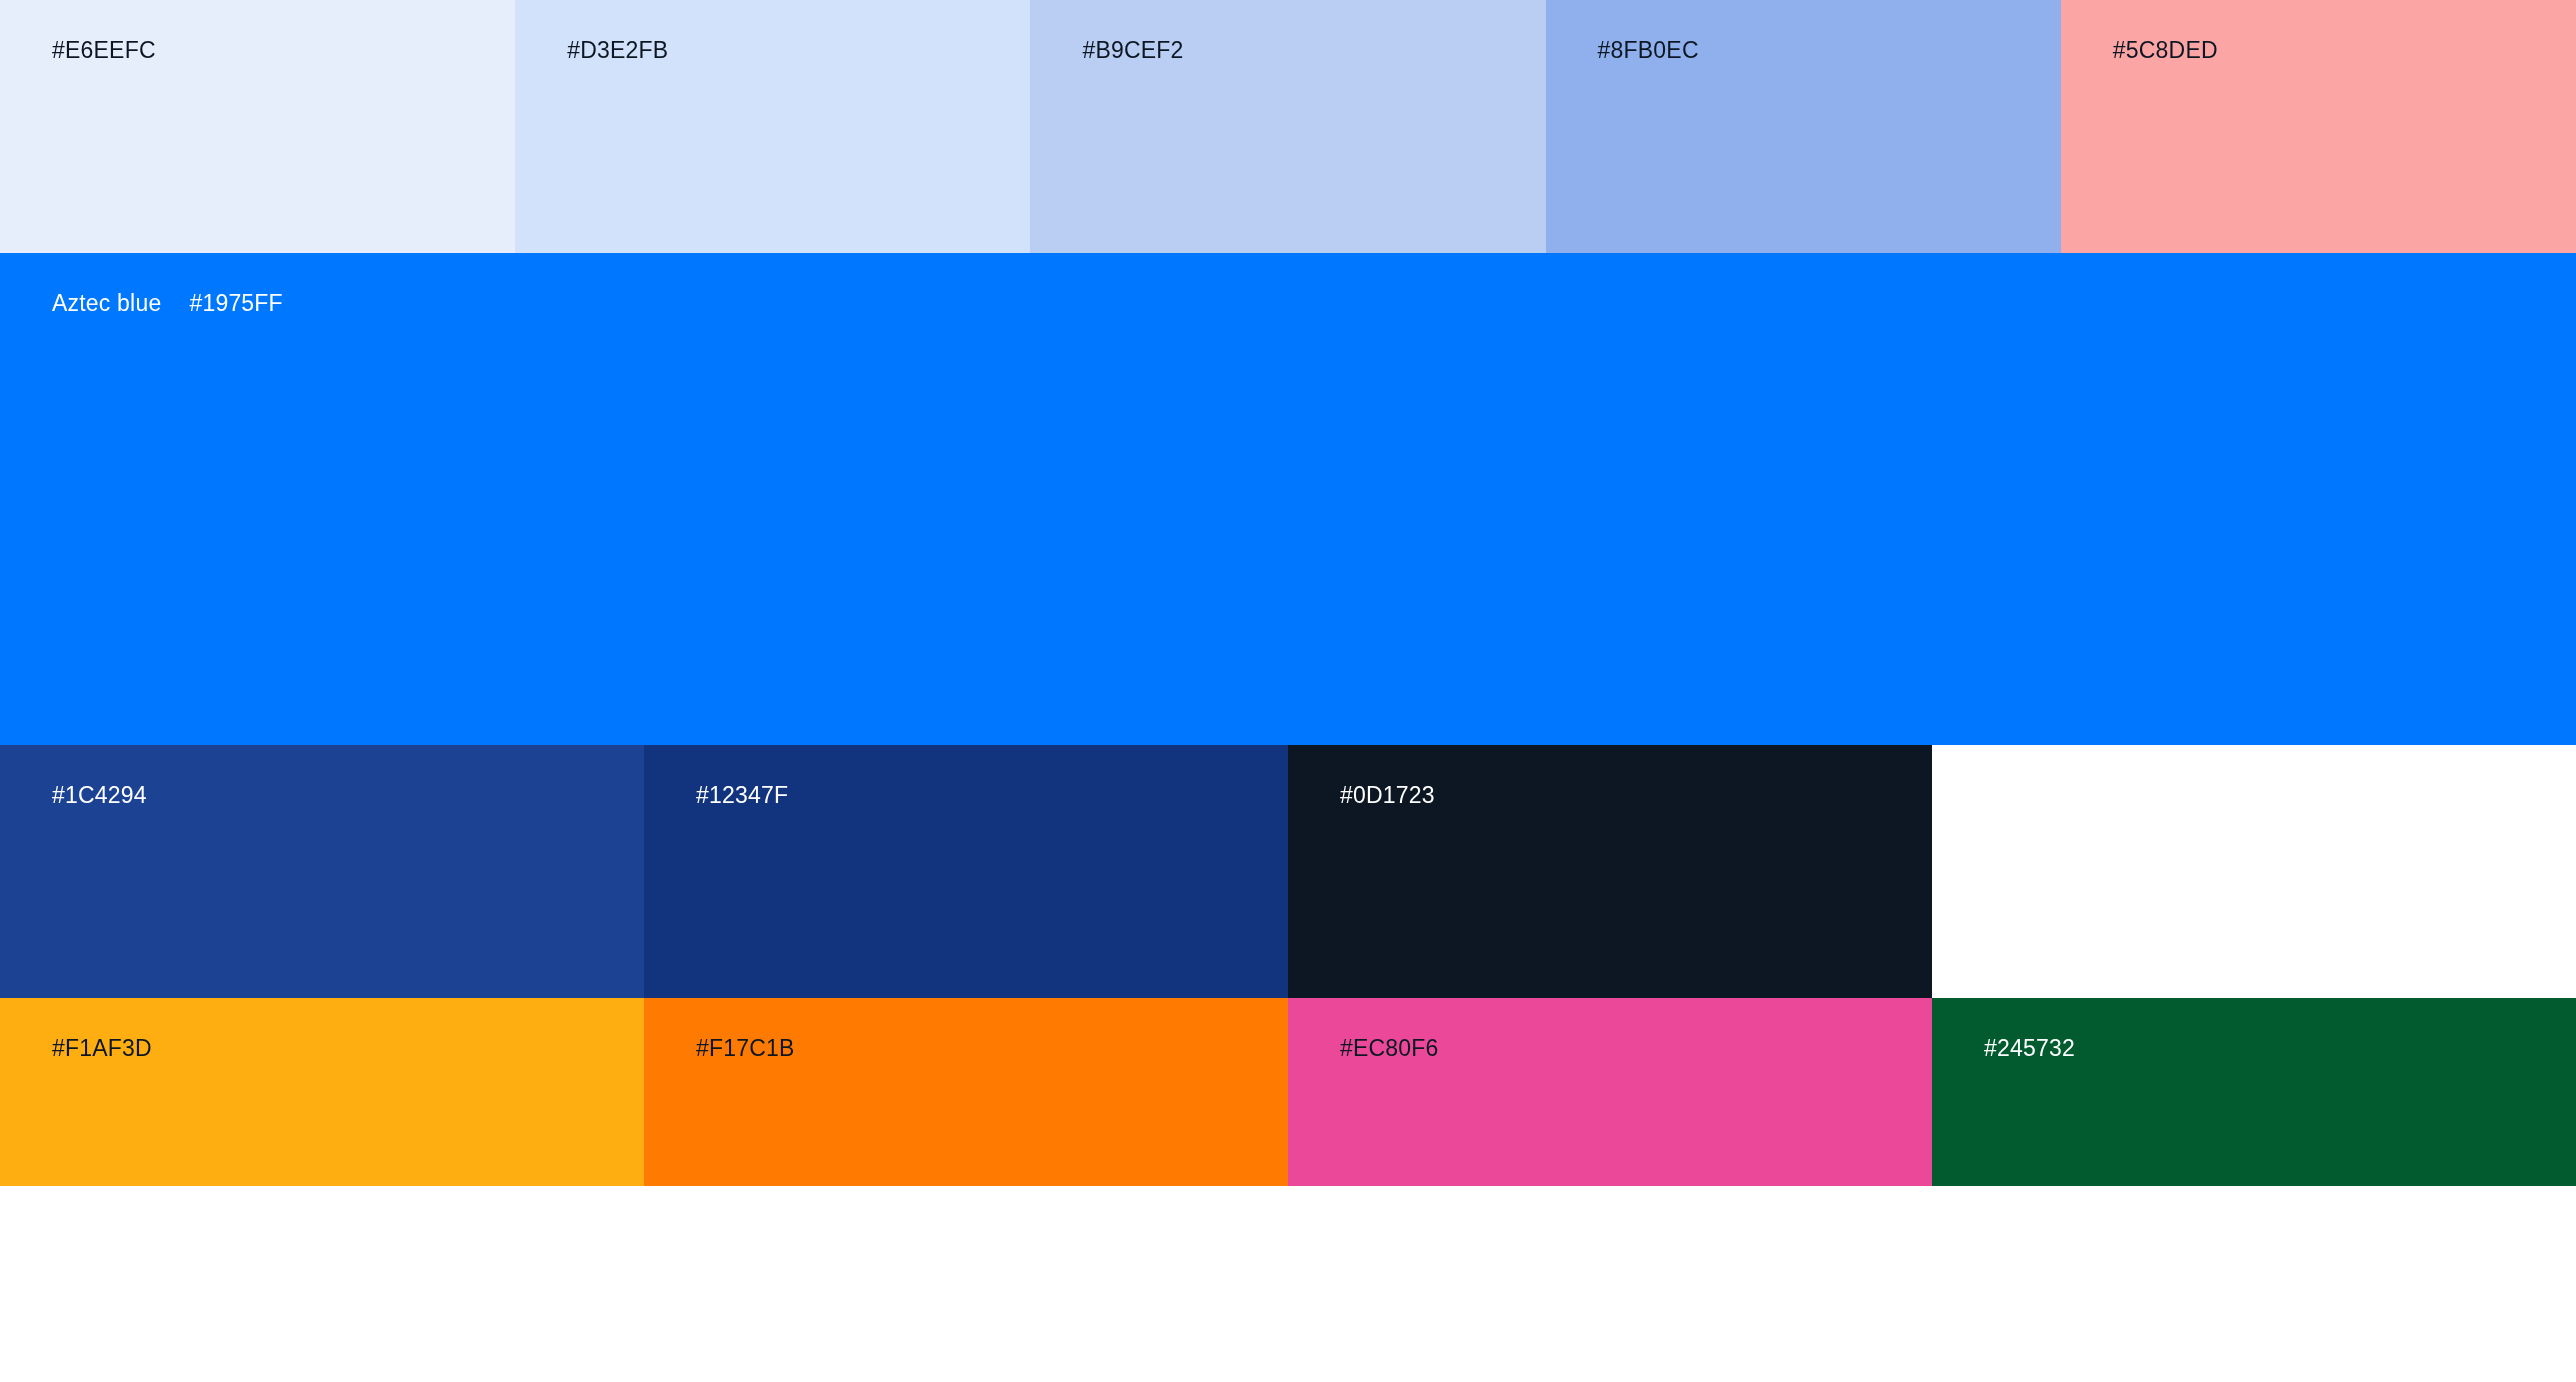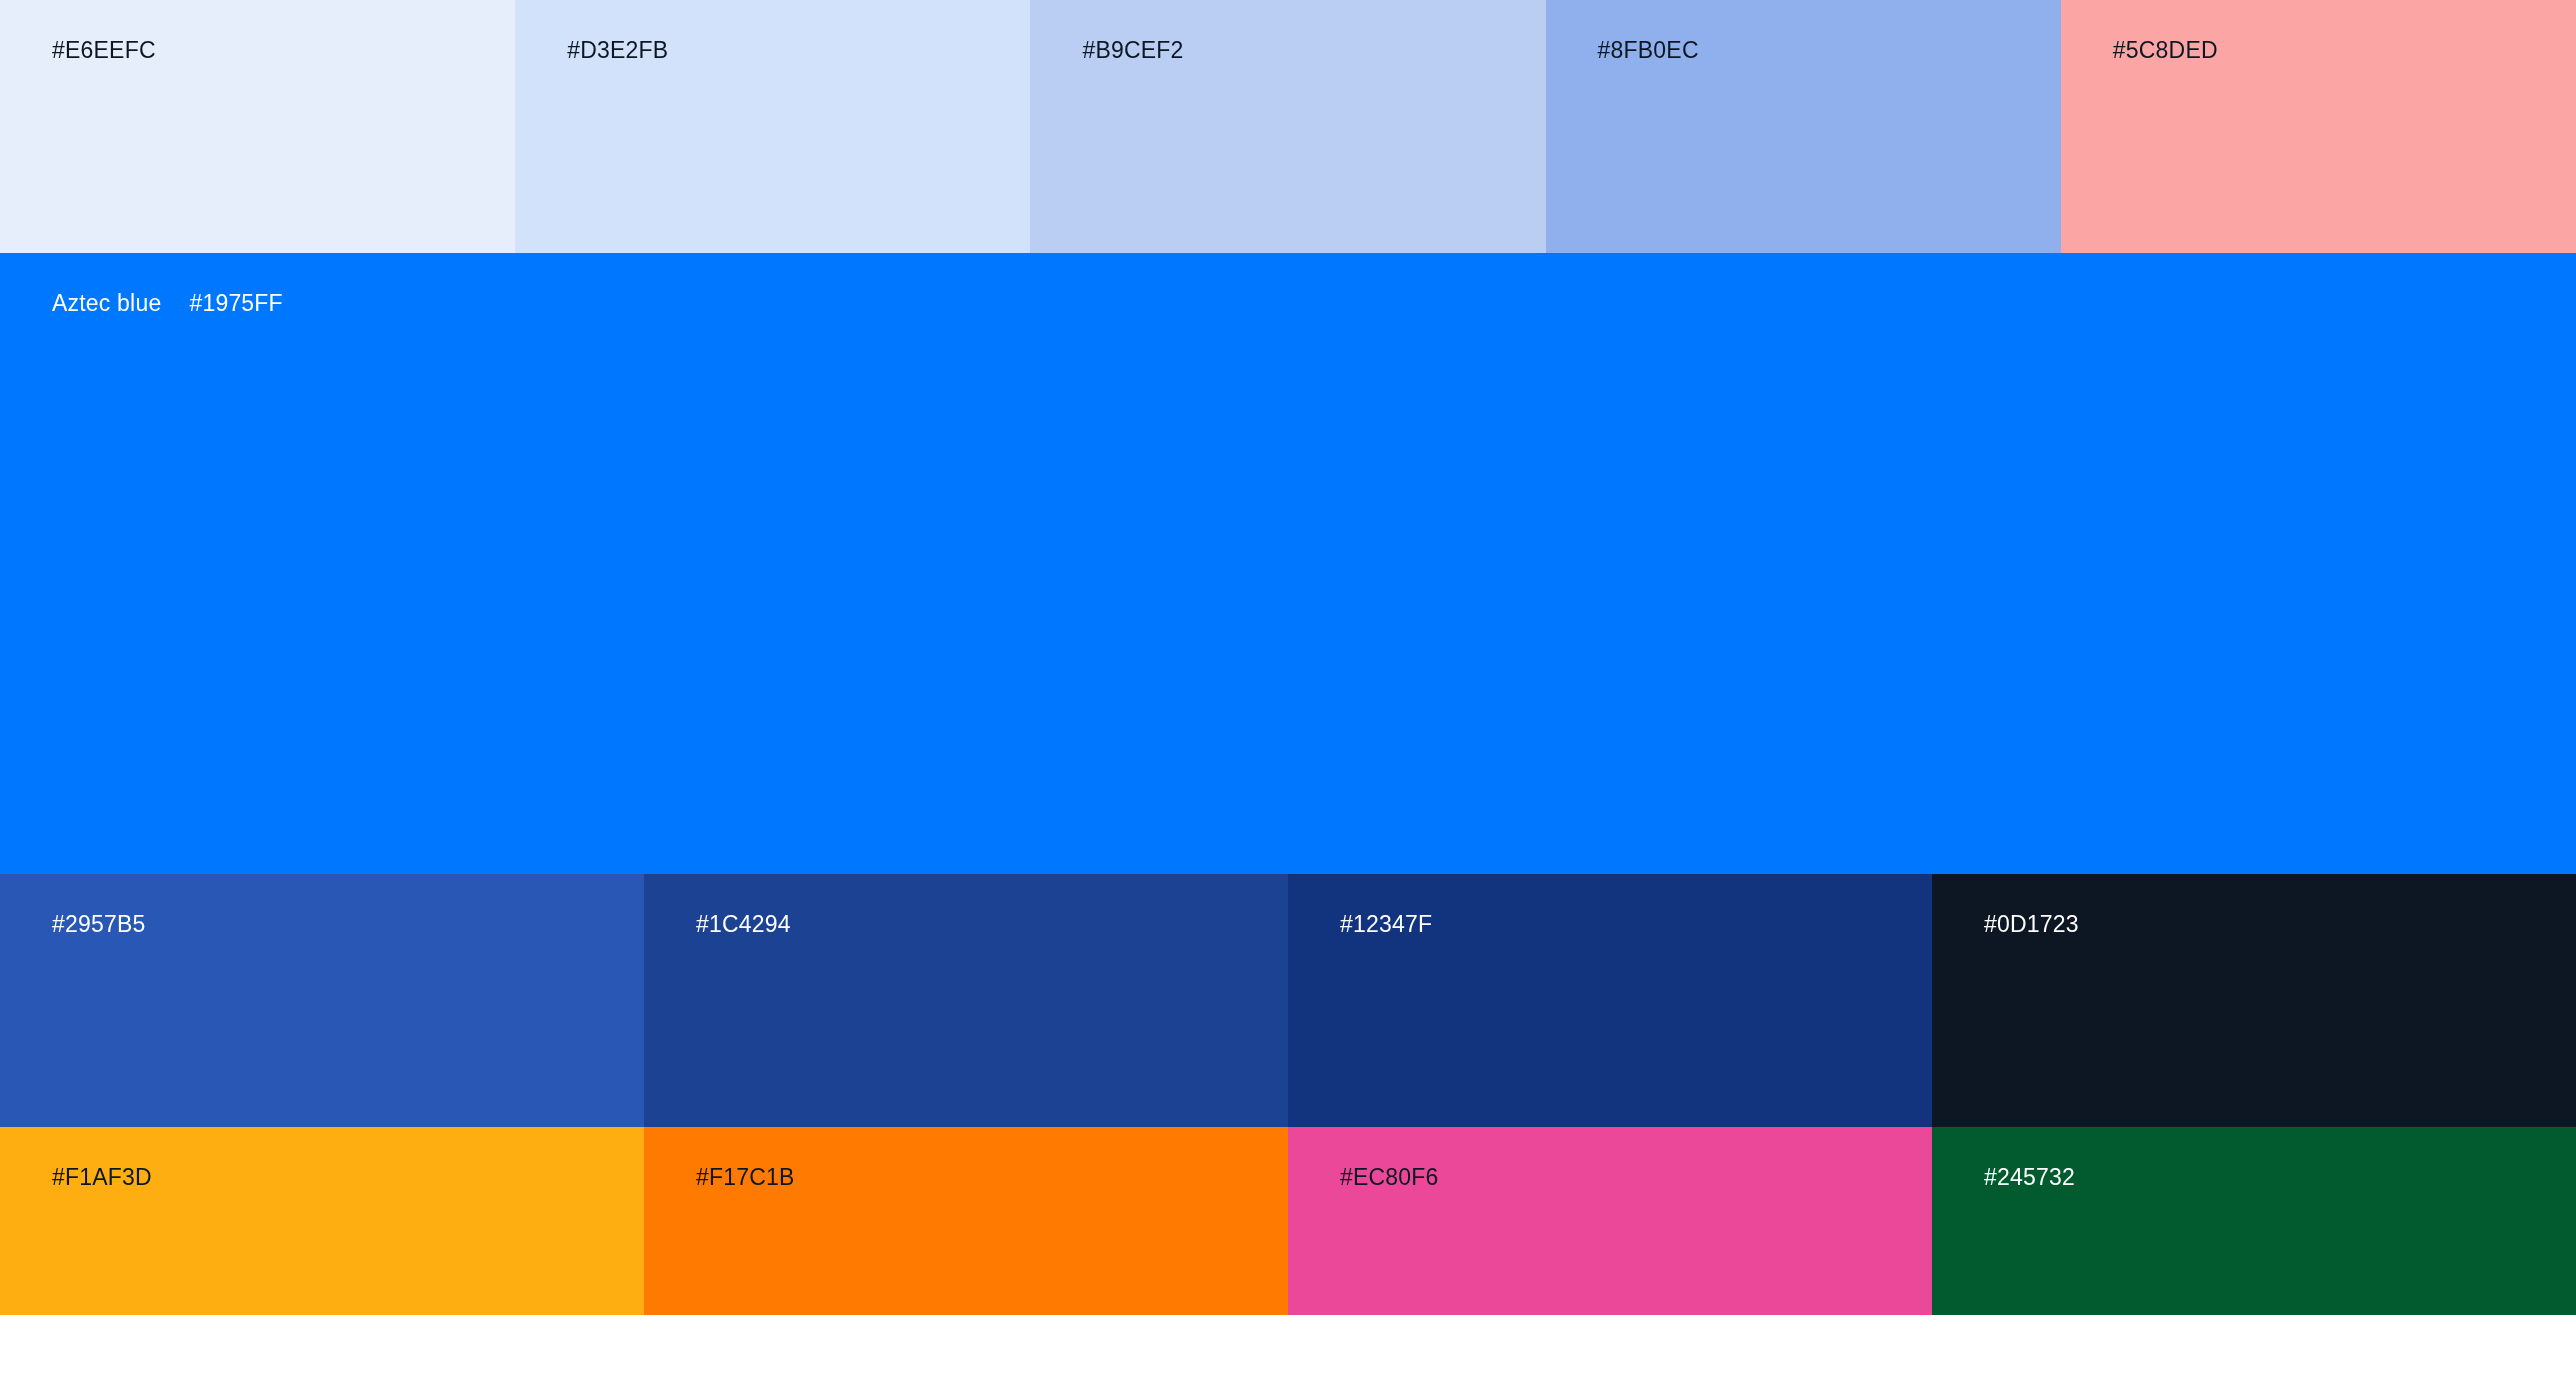--- a/index.html
+++ b/index.html
@@ -9,21 +9,21 @@
     background:#ffffff;
     font-family:"Liberation Sans", sans-serif;
     overflow:hidden;
   }
   #palette {
     width:2576px; height:1383px;
     display:flex; flex-direction:column;
   }
   .row { display:flex; width:100%; }
   .row-tints   { height:253px;justify-content:center; }
-  .row-primary { height:621px; }
+  .row-primary { height:492px; }
   .row-shades  { height:253px; }
   .row-accents { height:188px; }
 
   .swatch {
     position:relative;
     height:100%;
     overflow:hidden;
   }
   .row-tints   .swatch { width:20%; }
   .row-primary .swatch { width:100%; }
@@ -69,23 +69,20 @@
       <div class="swatch" style="background: #fca5a5;">
         <div class="swatch-label text-dark"><span class="hex">#5C8DED</span></div>
       </div>
     </div>
     <div class="row row-primary">
       <div class="swatch" style="background: rgb(0, 119, 255);">
         <div class="swatch-label text-light"><span class="name">Aztec blue</span><span class="hex">#1975FF</span></div>
       </div>
     </div>
     <div class="row row-shades">
-      <div class="swatch" style="background: rgb(41, 87, 181);">
-        <div class="swatch-label text-light"><span class="hex">#2957B5</span></div>
-      </div>
       <div class="swatch" style="background: rgb(28, 66, 148);">
         <div class="swatch-label text-light"><span class="hex">#1C4294</span></div>
       </div>
       <div class="swatch" style="background: rgb(18, 52, 127);">
         <div class="swatch-label text-light"><span class="hex">#12347F</span></div>
       </div>
       <div class="swatch" style="background: rgb(13, 23, 35);">
         <div class="swatch-label text-light"><span class="hex">#0D1723</span></div>
       </div>
     </div>

